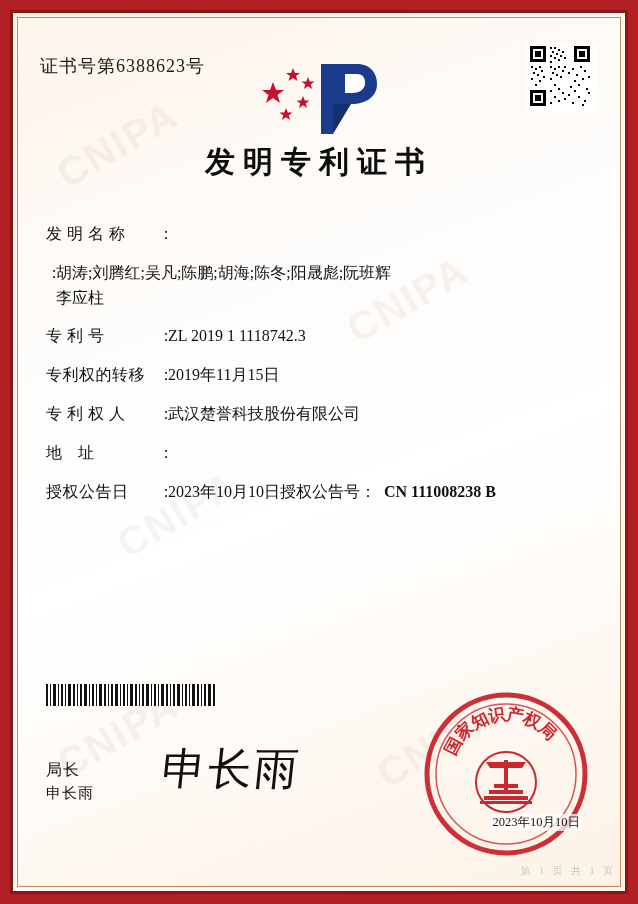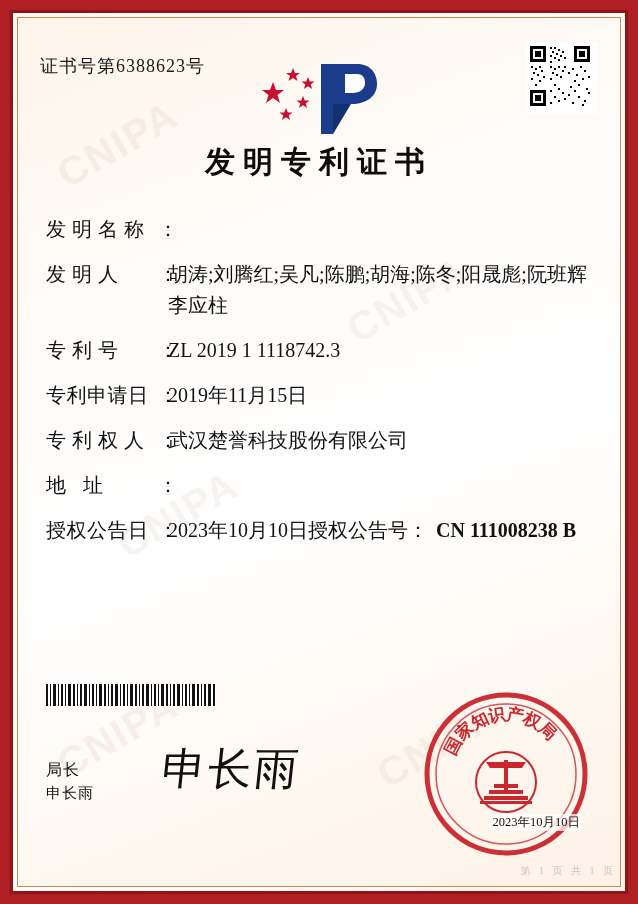--- a/index.html
+++ b/index.html
@@ -105,22 +105,22 @@
     font-weight: bold;
     color: #0d0d0d;
     font-family: Liberation Serif, serif;
   }
 
   
   .fields {
     position: absolute;
     left: 24px;
     right: 24px;
-    top: 192px;
-    font-size: 20px;
+    top: 200px;
+    font-size: 16px;
     color: #111;
     line-height: 1.55;
   }
   .frow {
     display: flex;
     align-items: flex-start;
     margin-bottom: 14px;
   }
   .flabel {
     width: 112px;
@@ -329,36 +329,35 @@
     <div class="title">发明专利证书</div>
 
     <div class="fields">
 
       <div class="frow">
         <div class="flabel">发 明 名 称</div>
         <div class="fcolon">：</div>
       </div>
 
       <div class="frow">
-        <div class="flabel">发 明 人</div>
         <div class="fcolon">：</div>
         <div class="fvalue">
           <span>胡涛;刘腾红;吴凡;陈鹏;胡海;陈冬;阳晟彪;阮班辉</span>
           <span class="line2">李应柱</span>
         </div>
       </div>
 
       <div class="frow">
         <div class="flabel">专 利 号</div>
         <div class="fcolon">：</div>
         <div class="fvalue">ZL 2019 1 1118742.3</div>
       </div>
 
       <div class="frow">
-        <div class="flabel">专利申请日</div>
+        <div class="flabel">专利权的转移</div>
         <div class="fcolon">：</div>
         <div class="fvalue">2019年11月15日</div>
       </div>
 
       <div class="frow">
         <div class="flabel">专 利 权 人</div>
         <div class="fcolon">：</div>
         <div class="fvalue">武汉楚誉科技股份有限公司</div>
       </div>
 

